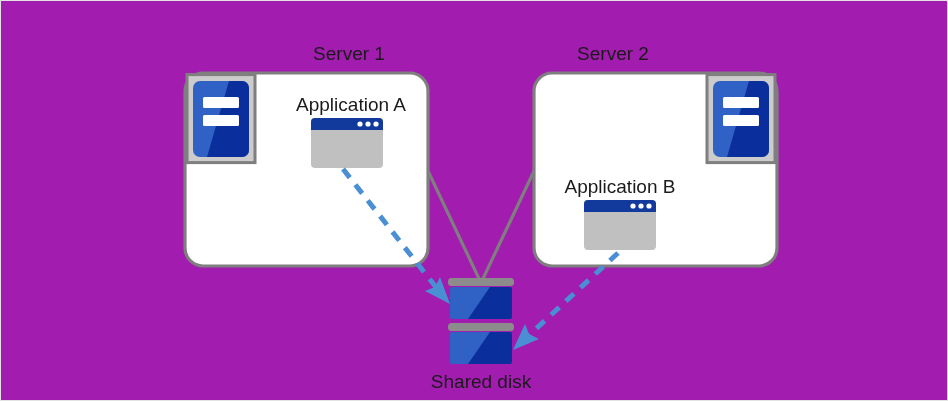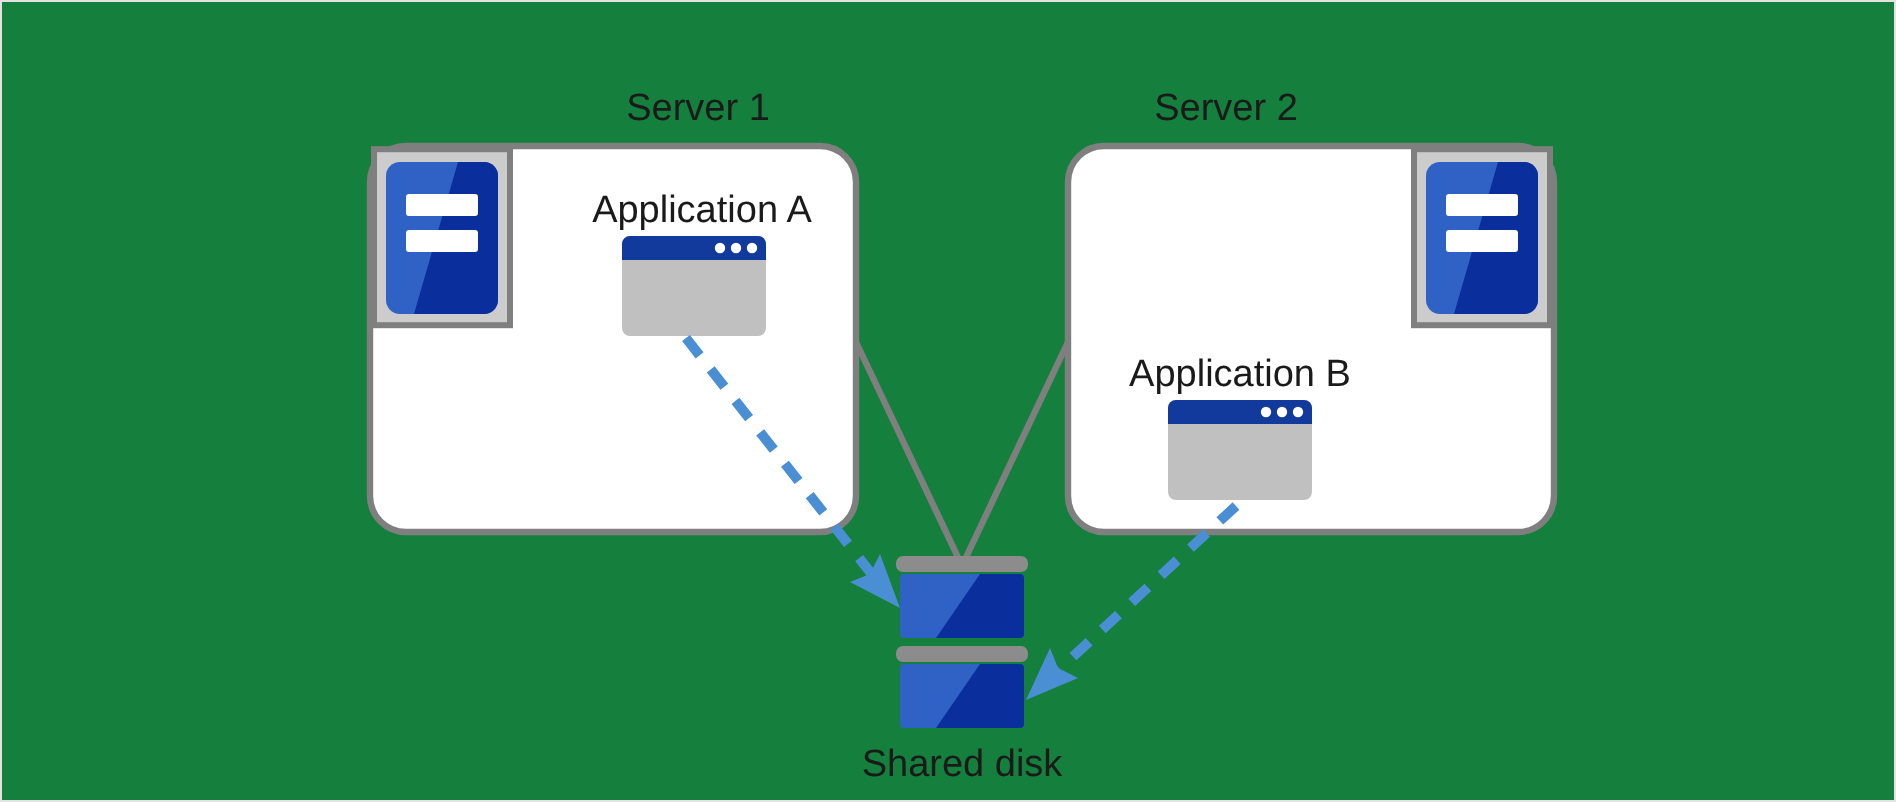--- a/index.html
+++ b/index.html
@@ -7,21 +7,21 @@
     padding: 0;
     background: #ffffff;
   }
   body {
     font-family: "Liberation Sans", sans-serif;
   }
   #canvas {
     position: relative;
     width: 948px;
     height: 401px;
-    background: #15803d;
+    background: #a21caf;
     border: 1px solid #e3e3e3;
     box-sizing: border-box;
     overflow: hidden;
   }
   #diagram-svg {
     position: absolute;
     left: 0;
     top: 0;
     width: 948px;
     height: 401px;

